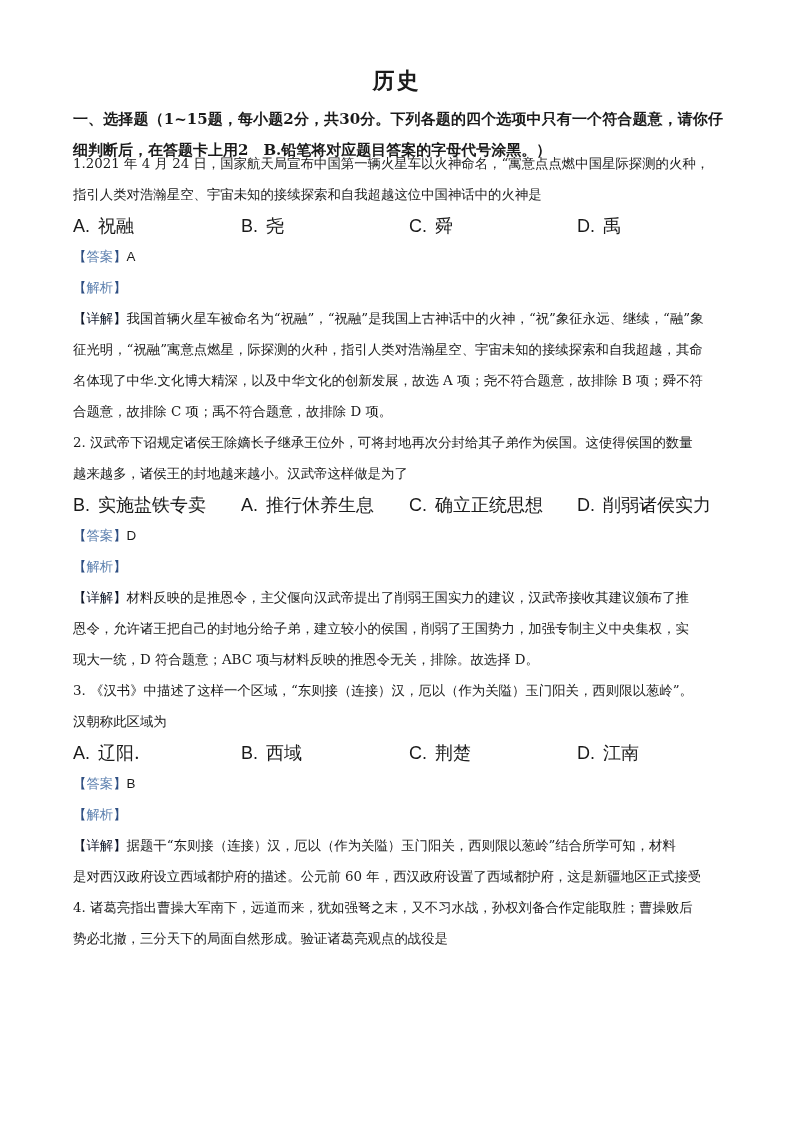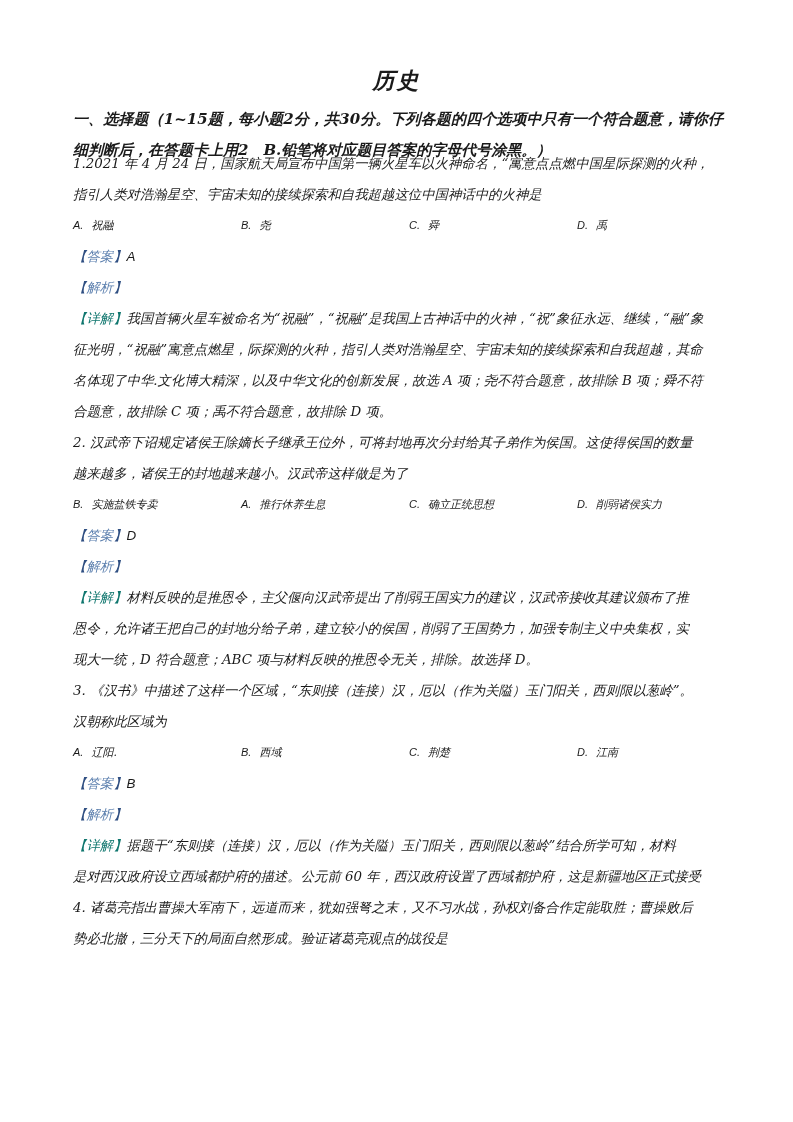--- a/index.html
+++ b/index.html
@@ -1,32 +1,32 @@
 <!DOCTYPE html>
 <html><head>
 <meta charset="utf-8">
 <style>
   html, body { margin: 0; padding: 0; background: #ffffff; }
   body { width: 793px; height: 1122px; position: relative; overflow: hidden;
          font-family: "DejaVu Serif", "Liberation Serif", serif; color: #1a1a1a; }
-  .page { position: absolute; left: 0; top: 0; width: 793px; height: 1122px; font-style: italic; }
+  .page { position: absolute; left: 0; top: 0; width: 793px; height: 1122px; }
   .title { position: absolute; top: 66px; left: 0; width: 793px; text-align: center;
            font-size: 22px; font-weight: bold; letter-spacing: 2px; }
   .section { position: absolute; left: 73px; width: 650px; top: 104px;
              font-size: 15px; font-weight: bold; line-height: 31px; text-align: justify; }
   .content { position: absolute; left: 73px; width: 648px; top: 148px; }
   .line { font-size: 13.4px; line-height: 31px; height: 31px; white-space: nowrap; overflow: hidden; }
-  .opts { display: flex; font-size: 11px; line-height: 31px; height: 31px; gap: 24px; }
+  .opts { display: flex; font-size: 18px; line-height: 31px; height: 31px; gap: 24px; }
   .opt { width: 162px; white-space: nowrap; }
   .opt .letter { font-family: "Liberation Sans", sans-serif; margin-right: 8px; }
   .tag { color: #5b7fae; }
   .tag .br { color: #2f4f82; }
   .ans { font-family: "Liberation Sans", sans-serif; }
   .q { margin-top: 0; }
-  .detail-head { color: #0f766e; margin-top: 22px; }
+  .detail-head { color: #0f172a; margin-top: 22px; }
   .footer { position: absolute; top: 1069px; left: 0; width: 793px; text-align: center;
             font-family: "DejaVu Sans", sans-serif; font-size: 14.5px; color: #6e6e6e; }
 </style>
 </head>
 <body>
 
 <div class="page">
 
   <div class="title">历史</div>
 

